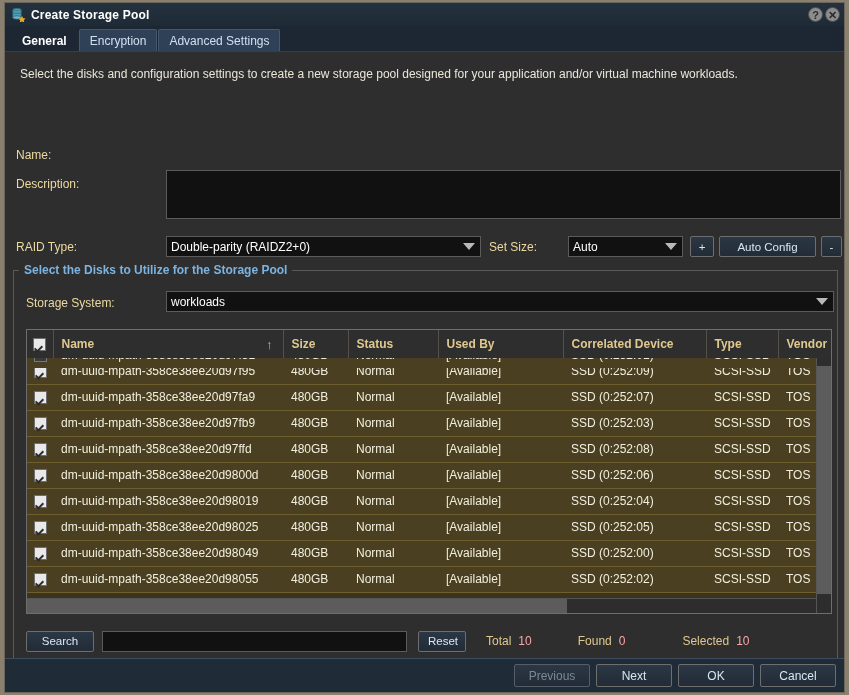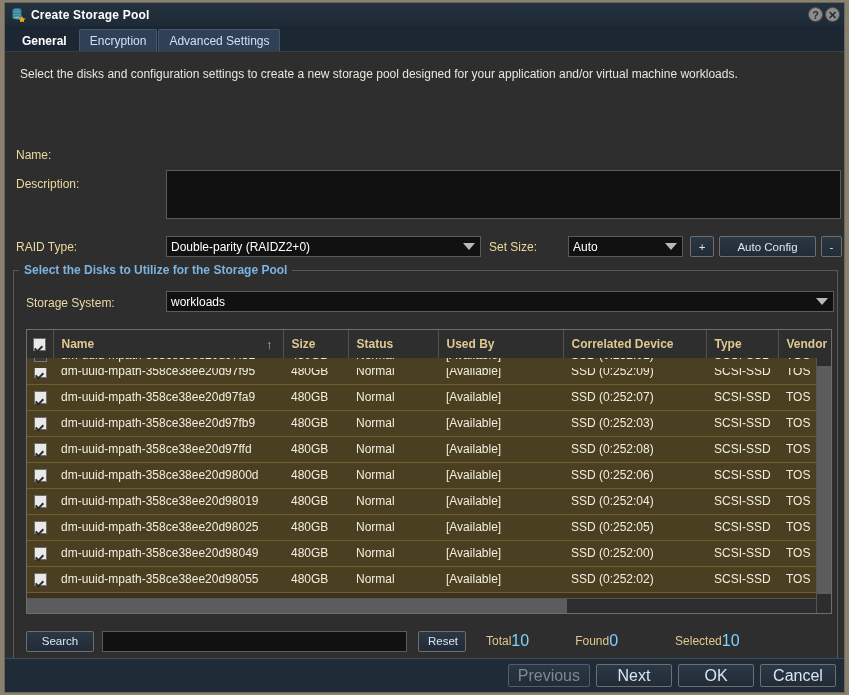--- a/index.html
+++ b/index.html
@@ -360,39 +360,39 @@
   #searchrow {
     position: absolute;
     left: 21px;
     top: 578px;
     width: 806px;
     height: 22px;
     display: flex;
     align-items: center;
   }
   #searchrow .cnt-label { color: #e0c98f; font-size: 12px; }
-  #searchrow .cnt-val { color: #7dd3fc; font-size: 16px; }
+  #searchrow .cnt-val { color: #fca5a5; font-size: 12px; margin-left: 7px; }
 
   
   #footer {
     height: 33px;
     background: #1f2b37;
     border-top: 1px solid #3d4c5c;
     display: flex;
     align-items: center;
     justify-content: flex-end;
     padding-right: 8px;
     gap: 6px;
     flex: none;
   }
   #footer .btn {
     height: 23px;
     min-width: 76px;
     text-align: center;
-    font-size: 16px;
+    font-size: 12px;
   }
 </style>
 </head>
 <body>
 
 <div id="window">
 
   <div id="titlebar">
     <span class="title-icon">
       <svg width="15" height="15" viewBox="0 0 15 15">

